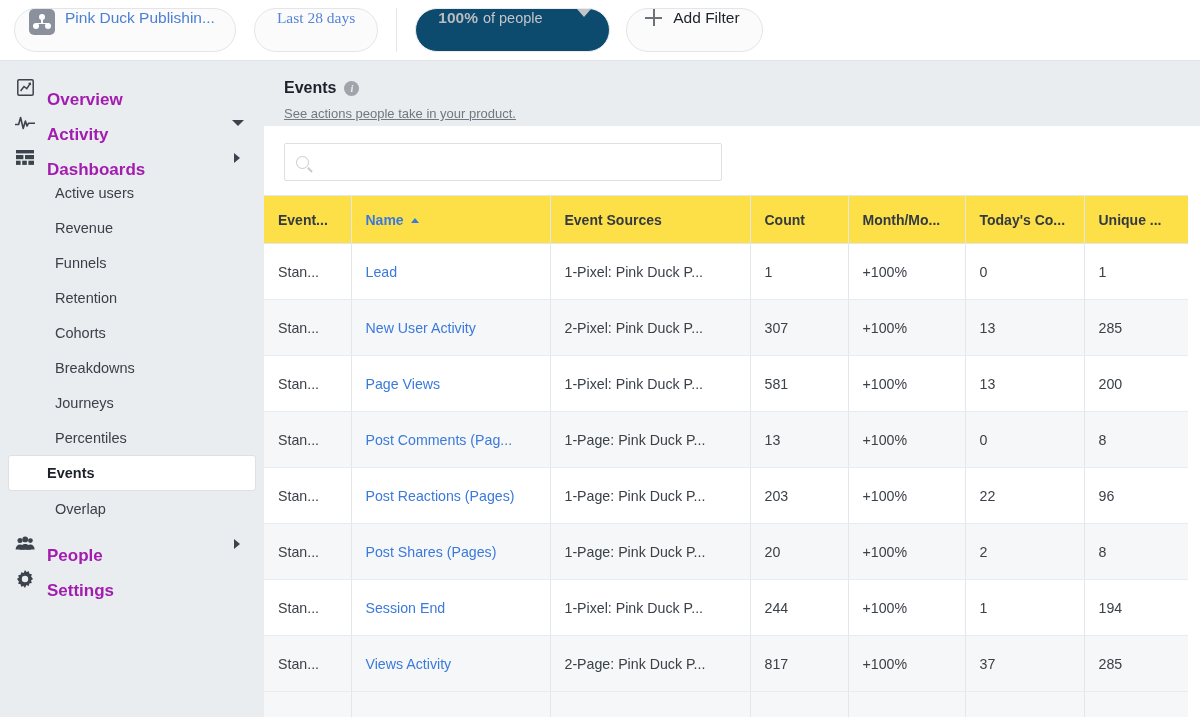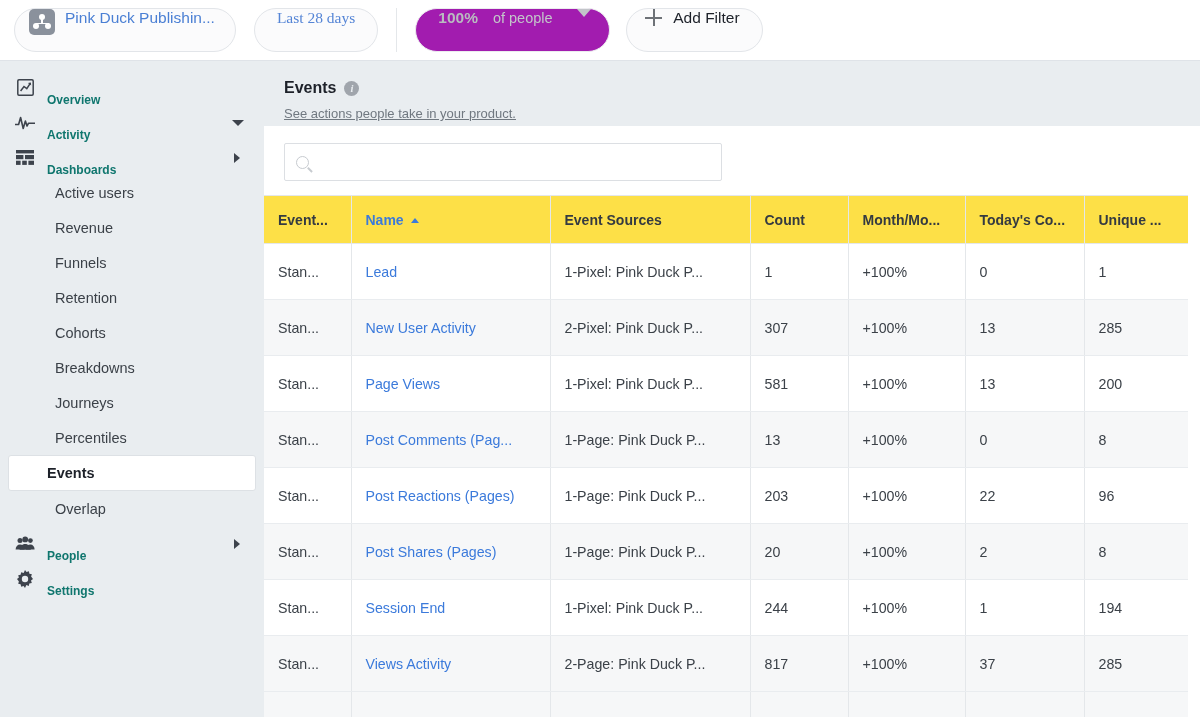--- a/index.html
+++ b/index.html
@@ -31,26 +31,26 @@
     cursor: pointer;
   }
   .pill.account { padding-left: 14px; padding-right: 20px; }
   .pill.account .label { color: #4a7fd4; font-size: 15.5px; }
   .pill.range { margin-left: 18px; font-family: Liberation Serif, serif; }
   .pill.range .label { color: #5585d6; font-size: 15.5px; }
   .divider-v {
     width: 1px; height: 44px; background: #e4e7ea; margin: 0 18px;
   }
   .pill.people {
-    background: #a21caf; border-color: #ececef;
+    background: #0c4a6e; border-color: #ececef;
     padding: 0 18px 0 22px; min-width: 195px;
     justify-content: space-between;
   }
   .pill.people .pct { color: #b9bbc0; font-weight: bold; font-size: 15.5px; }
-  .pill.people .ofp { color: #c3c5ca; font-size: 14.5px; margin-left: 15px; }
+  .pill.people .ofp { color: #c3c5ca; font-size: 14.5px; margin-left: 5px; }
   .caret-down {
     width: 0; height: 0;
     border-left: 7px solid transparent;
     border-right: 7px solid transparent;
     border-top: 8px solid #c2c4c9;
     margin-left: 18px;
   }
   .pill.addfilter { margin-left: 16px; padding: 0 22px 0 18px; }
   .pill.addfilter .label { color: #1d2129; font-size: 15.5px; font-weight: normal; }
   .plus-icon {
@@ -88,21 +88,21 @@
   }
   .nav-row {
     display: flex; align-items: center;
     height: 35px; padding-left: 14px; cursor: pointer;
     position: relative;
   }
   .nav-row .ico {
     width: 22px; height: 22px; margin-right: 11px;
     flex: 0 0 auto; display: flex; align-items: center; justify-content: center;
   }
-  .nav-row .txt { font-size: 12px; font-weight: bold; color: #0f766e; margin-top: 25px; }
+  .nav-row .txt { font-size: 17px; font-weight: bold; color: #a21caf; margin-top: 25px; }
   .nav-row .arrow-r {
     position: absolute; right: 24px;
     width: 0; height: 0;
     border-top: 5px solid transparent;
     border-bottom: 5px solid transparent;
     border-left: 6px solid #3d434c;
   }
   .nav-row .arrow-d {
     position: absolute; right: 20px;
     width: 0; height: 0;

